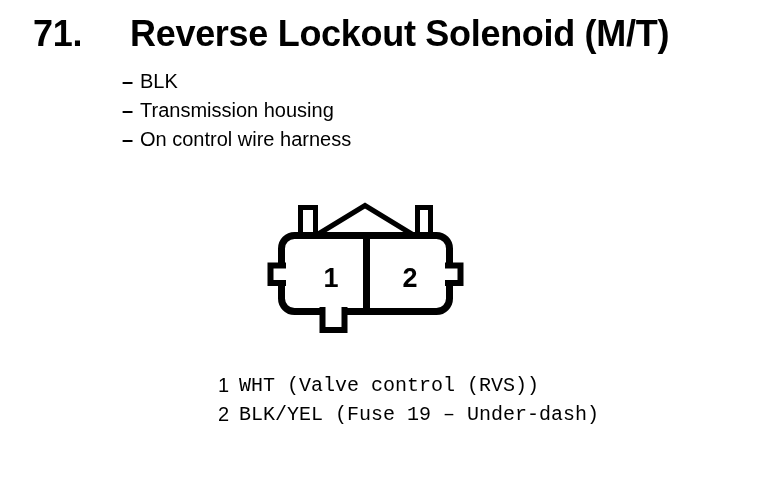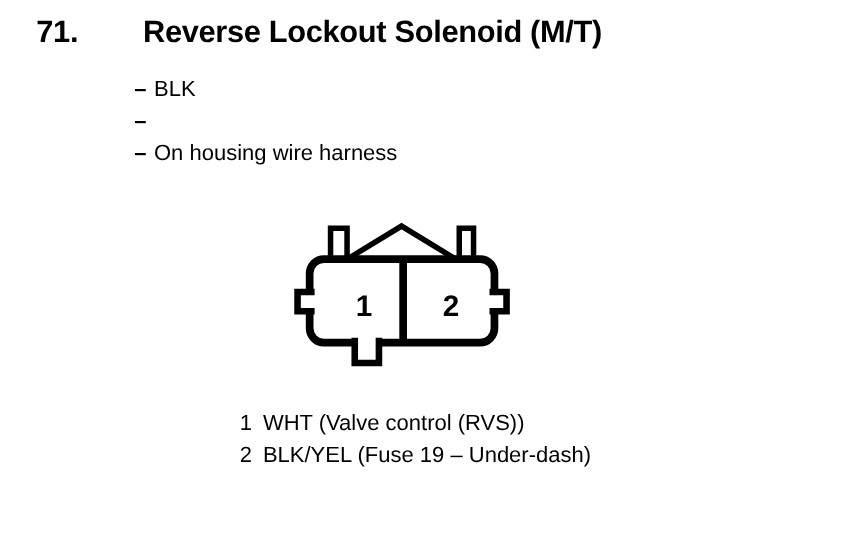--- a/index.html
+++ b/index.html
@@ -11,21 +11,21 @@
     color: var(--ink, #000000);
     font-family: "Liberation Sans", "DejaVu Sans", sans-serif;
     overflow: hidden;
   }
 
   
   .heading {
     position: absolute;
     left: 33px;
     top: 13px;
-    font-size: 28px;
+    font-size: 36px;
     font-weight: bold;
     letter-spacing: -0.3px;
     white-space: nowrap;
   }
   .heading .num { display: inline-block; width: 97px; }
 
   
   .notes {
     position: absolute;
     left: 122px;
@@ -60,42 +60,43 @@
   
   .legend {
     position: absolute;
     left: 218px;
     top: 371px;
     font-size: 20px;
     line-height: 29px;
   }
   .legend-row { display: flex; }
   .legend-pin { width: 21px; }
-  .legend-desc { white-space: nowrap; }
+  .legend-desc { white-space: nowrap; font-family: Liberation Mono, monospace; }
 </style>
 </head>
 <body>
 
 <div class="page">
 
   <div class="heading">
     <span class="num">71.</span><span>Reverse Lockout Solenoid (M/T)</span>
   </div>
 
   <div class="notes">
     <div class="note-row">
       <span class="note-dash">–</span>
       <span class="note-text">BLK</span>
     </div>
     <div class="note-row">
       <span class="note-dash">–</span>
+      <span class="note-text">Transmission housing</span>
     </div>
     <div class="note-row">
       <span class="note-dash">–</span>
-      <span class="note-text">On housing wire harness</span>
+      <span class="note-text">On control wire harness</span>
     </div>
   </div>
 
   <div class="connector">
     <svg viewBox="0 0 220 145" width="220" height="145" xmlns="http://www.w3.org/2000/svg">
 
       <rect x="26.5" y="40.5" width="168" height="76" rx="13" fill="#ffffff" stroke="#000000" stroke-width="7"></rect>
 
       <line x1="111.5" y1="40" x2="111.5" y2="117" stroke="#000000" stroke-width="7"></line>
 

